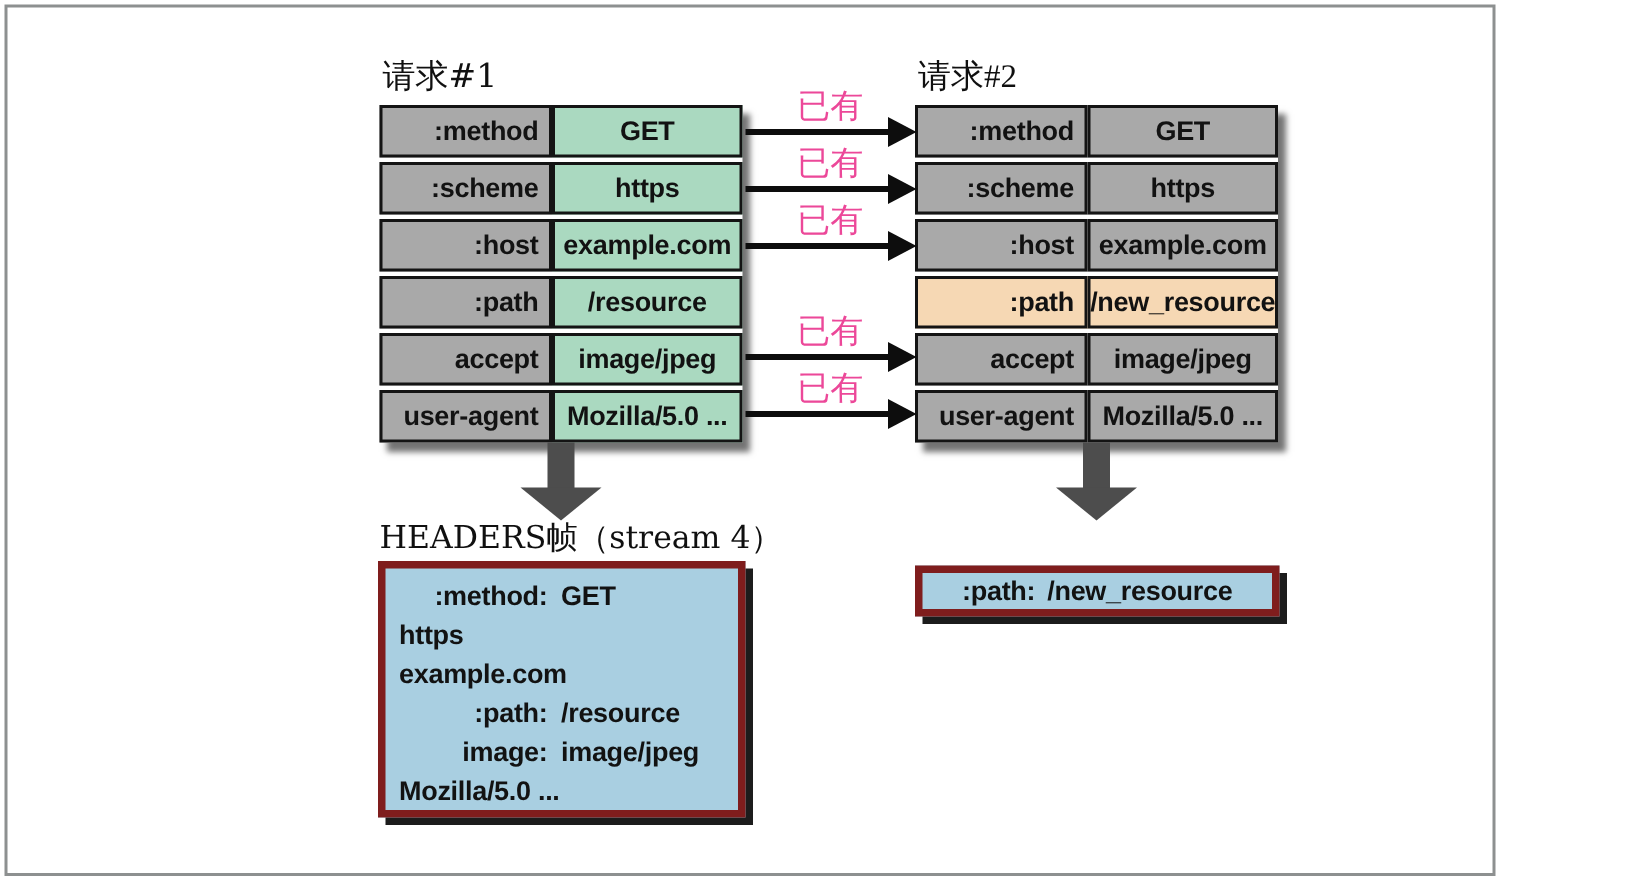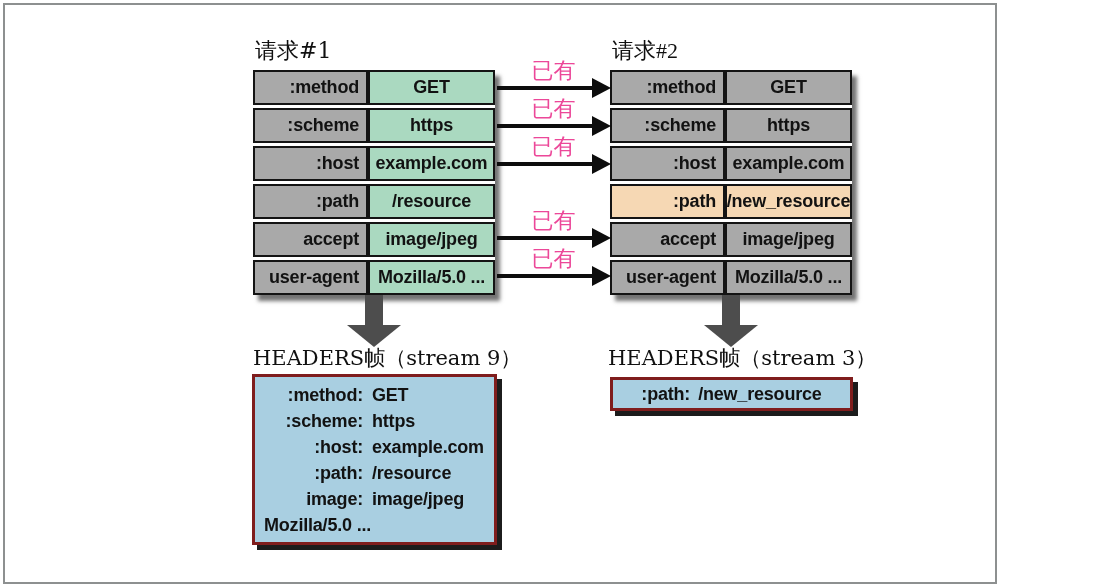--- a/index.html
+++ b/index.html
@@ -43,21 +43,21 @@
   }
   
   .varrow-stem{ position:absolute; width:18px; height:31px; background:#4d4d4d; }
   .varrow-head{
     position:absolute; width:0; height:0;
     border-left:27px solid transparent; border-right:27px solid transparent;
     border-top:22px solid #4d4d4d;
   }
   
   .frame-box{
-    position:absolute; box-sizing:border-box; border:3px solid #7f1d1d;
+    position:absolute; box-sizing:border-box; border:5px solid #7f1d1d;
     background:#a9cfe1; box-shadow:5px 5px 0 #1c1c1c;
   }
   .frame-box.big{ left:252px; top:374px; width:245px; height:171px; padding-top:5px; }
   .frame-box.small{
     left:610px; top:377px; width:243px; height:34px;
     display:flex; align-items:center; justify-content:center;
   }
   .fline{ display:flex; line-height:26px; font-size:18px; font-weight:bold; letter-spacing:-0.2px; white-space:nowrap; }
   .fline .fname{ width:108px; text-align:right; }
   .fline .fvalue{ padding-left:9px; }
@@ -147,34 +147,31 @@
   <div class="harrow-label" style="top:244px;">已有</div>
   <div class="harrow-bar" style="top:274px;"></div>
   <div class="harrow-head" style="top:266px;"></div>
 
   <div class="varrow-stem" style="left:365px; top:295px;"></div>
   <div class="varrow-head" style="left:347px; top:325px;"></div>
 
   <div class="varrow-stem" style="left:722px; top:295px;"></div>
   <div class="varrow-head" style="left:704px; top:325px;"></div>
 
-  <div class="cn-label" style="left:253px; top:344px; font-size:21px;">HEADERS帧（stream 9）</div>
-  <div class="cn-label" style="left:608px; top:344px; font-size:21px;">HEADERS帧（stream 3）</div>
+  <div class="cn-label" style="left:253px; top:344px; font-size:21px;">HEADERS帧（stream 4）</div>
 
   <div class="frame-box big">
     <div class="fline">
       <span class="fname">:method:</span>
       <span class="fvalue">GET</span>
     </div>
     <div class="fline">
-      <span class="fname">:scheme:</span>
       <span class="fvalue">https</span>
     </div>
     <div class="fline">
-      <span class="fname">:host:</span>
       <span class="fvalue">example.com</span>
     </div>
     <div class="fline">
       <span class="fname">:path:</span>
       <span class="fvalue">/resource</span>
     </div>
     <div class="fline">
       <span class="fname">image:</span>
       <span class="fvalue">image/jpeg</span>
     </div>

